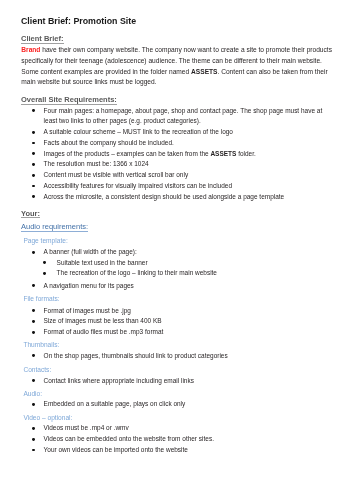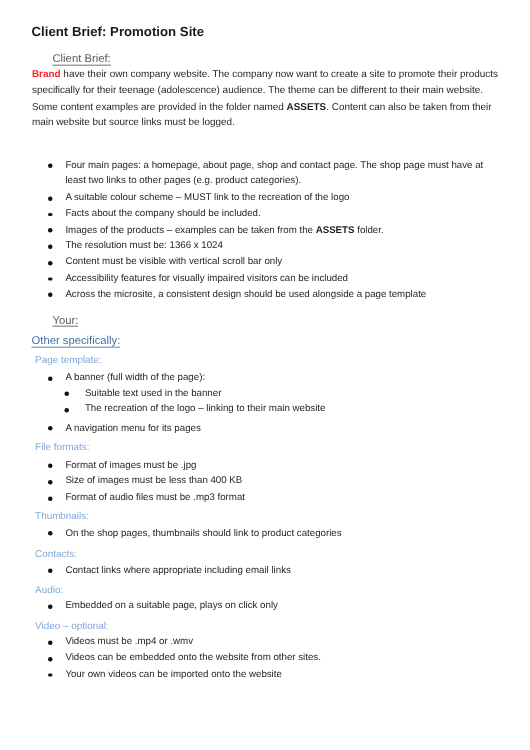--- a/index.html
+++ b/index.html
@@ -1,19 +1,19 @@
 <!DOCTYPE html>
 <html><head>
 <meta charset="utf-8">
 <style>
   html,body{margin:0;padding:0;background:#ffffff;}
   body{width:353px;height:500px;font-family:"Liberation Sans",sans-serif;color:#000;-webkit-font-smoothing:antialiased;}
   .page{position:relative;width:353px;height:469px;background:#fff;overflow:hidden;}
   .title{position:absolute;left:21px;top:16.8px;font-size:8.82px;font-weight:bold;color:#1a1a1a;white-space:nowrap;line-height:8.82px;}
-  .sec{position:absolute;left:35px;font-size:7.5px;color:#595959;white-space:nowrap;line-height:7.5px;}
+  .sec{position:absolute;left:21px;font-size:7.5px;color:#595959;white-space:nowrap;line-height:7.5px;font-weight:bold;}
   .sec .ul{border-bottom:0.75px solid #a0a0a0;padding-bottom:0.2px;display:inline-block;}
   .sub{position:absolute;left:23.4px;font-size:6.6px;color:#7fa8d8;white-space:nowrap;line-height:6.6px;}
   .blue{position:absolute;left:21px;font-size:7.5px;color:#4472a8;white-space:nowrap;line-height:7.5px;}
   .blue .ulb{border-bottom:0.75px solid #8eaed6;padding-bottom:0.2px;display:inline-block;}
   .para{position:absolute;left:21.3px;width:318px;font-size:6.62px;line-height:10.65px;color:#231f20;}
   .li{position:absolute;font-size:6.48px;line-height:10.5px;color:#231f20;}
   .bullet{position:absolute;width:2.9px;height:2.9px;border-radius:50%;background:#111;}
   .red{color:#fb2020;font-weight:bold;}
   .bold{font-weight:bold;}
 </style>
@@ -21,20 +21,21 @@
 <body>
 
 <div class="page">
 
   <div class="title">Client Brief: Promotion Site</div>
 
   <div class="sec" style="top:35.3px"><span class="ul">Client Brief: </span></div>
 
   <div class="para" style="top:45.4px"><span class="red">Brand</span><span> have their own company website. The company now want to create a site to promote their products specifically for their teenage (adolescence) audience. The theme can be different to their main website. Some content examples are provided in the folder named </span><span class="bold">ASSETS</span><span>. Content can also be taken from their main website but source links must be logged.</span></div>
 
+  <div class="sec" style="top:96.2px"><span class="ul">Overall Site Requirements:</span></div>
 
   <div class="li" style="left:43.6px;top:105.5px;width:290px">
     <span class="bullet" style="left:-11.2px;top:3.8px"></span>
     <span>Four main pages: a homepage, about page, shop and contact page. The shop page must have at least two links to other pages (e.g. product categories).</span>
   </div>
 
   <div class="li" style="left:43.6px;top:127.0px;width:290px">
     <span class="bullet" style="left:-11.2px;top:3.8px"></span>
     <span>A suitable colour scheme – MUST link to the recreation of the logo</span>
   </div>
@@ -57,21 +58,21 @@
   <div class="li" style="left:43.6px;top:180.75px;width:290px">
     <span class="bullet" style="left:-11.2px;top:3.8px"></span>
     <span>Accessibility features for visually impaired visitors can be included</span>
   </div>
   <div class="li" style="left:43.6px;top:191.5px;width:290px">
     <span class="bullet" style="left:-11.2px;top:3.8px"></span>
     <span>Across the microsite, a consistent design should be used alongside a page template</span>
   </div>
 
   <div class="sec" style="top:209.6px"><span class="ul">Your:</span></div>
-  <div class="blue" style="top:223.2px"><span class="ulb">Other specifically:</span></div>
+  <div class="blue" style="top:223.2px"><span class="ulb">Audio requirements:</span></div>
   <div class="sub" style="top:238.3px">Page template:</div>
 
   <div class="li" style="left:43.6px;top:247.3px;width:290px">
     <span class="bullet" style="left:-11.2px;top:3.8px"></span>
     <span>A banner (full width of the page):</span>
   </div>
   <div class="li" style="left:56.6px;top:257.8px;width:280px">
     <span class="bullet" style="left:-13.9px;top:3.5px"></span>
     <span>Suitable text used in the banner</span>
   </div>

